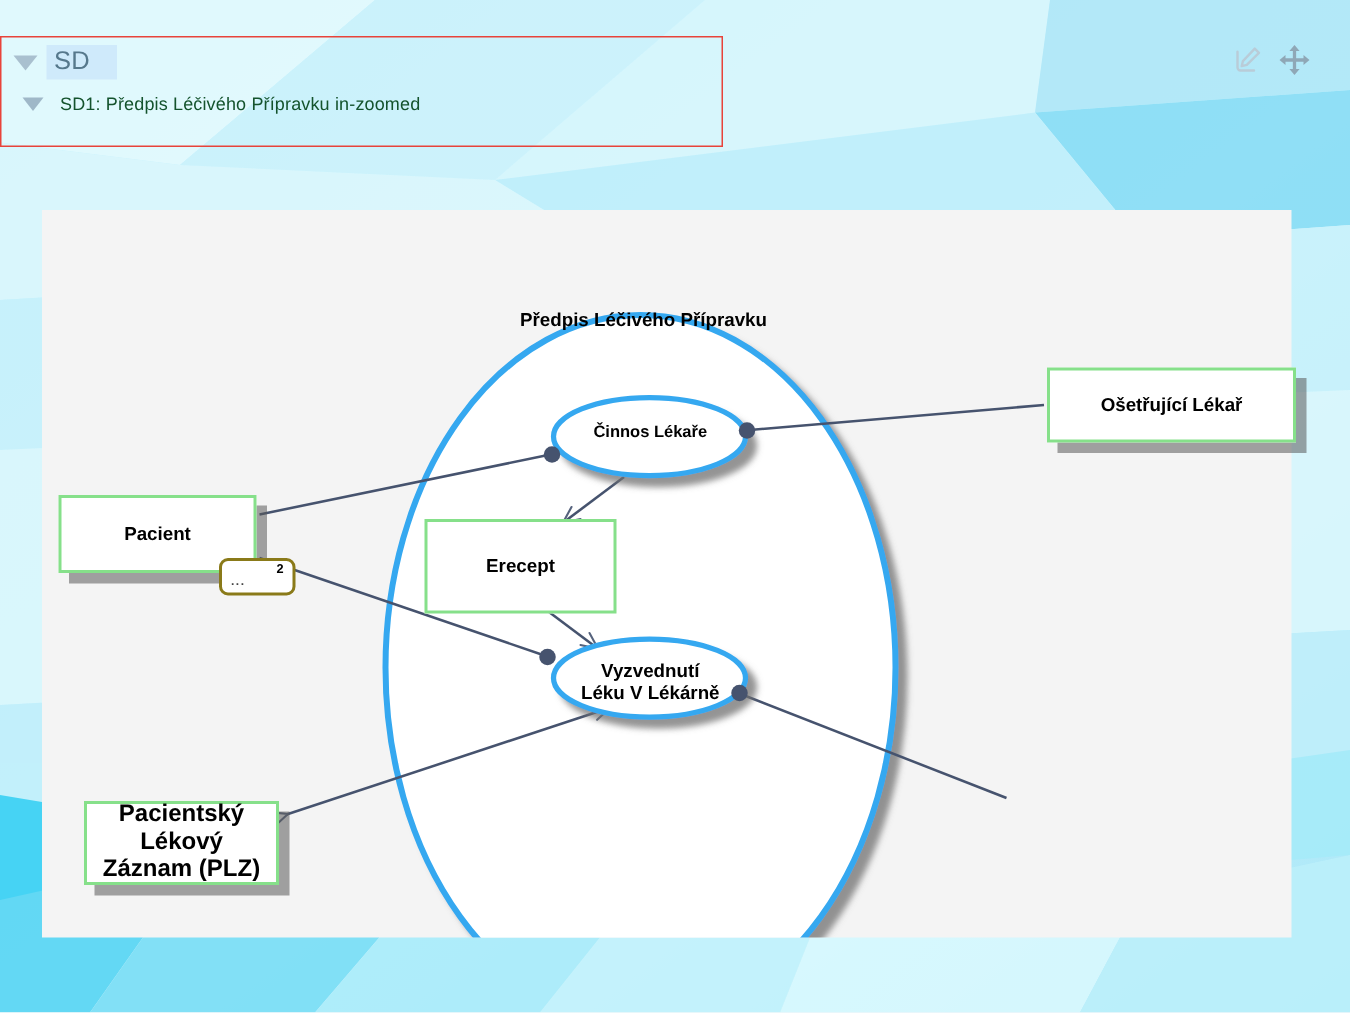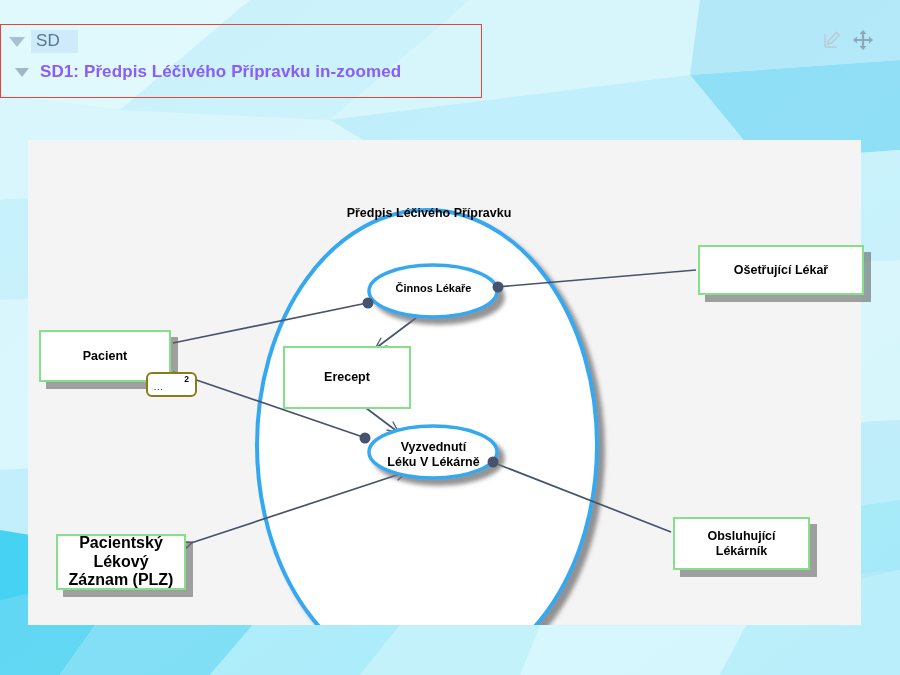--- a/index.html
+++ b/index.html
@@ -42,23 +42,23 @@
   }
   #sd-label {
     font-size: 17px;
     font-weight: 400;
     color: #56788c;
     background: #cfeafb;
     padding: 1px 18px 2px 5px;
     letter-spacing: .2px;
   }
   #sd1-label {
-    font-size: 17px;
-    font-weight: 700;
-    color: #8b5cf6;
+    font-size: 12px;
+    font-weight: 400;
+    color: #14532d;
     letter-spacing: .1px;
     padding-left: 5px;
   }
   #hdr-icons {
     position: absolute;
     right: 26px; top: 29px;
     display: flex; align-items: center; gap: 10px;
   }
   #hdr-icons svg { display: block; }
 
@@ -272,21 +272,15 @@
     </div>
 
     <div class="nbox shadowed" id="box-plz">
       <span class="nlabel">
         <span>Pacientský</span><br>
         <span>Lékový</span><br>
         <span>Záznam (PLZ)</span>
       </span>
     </div>
 
-    <div class="nbox shadowed" id="box-obsluhujici">
-      <span class="nlabel">
-        <span>Obsluhující</span><br>
-        <span>Lékárník</span>
-      </span>
-    </div>
 
   </div>
 </div>
 
 </body></html>

